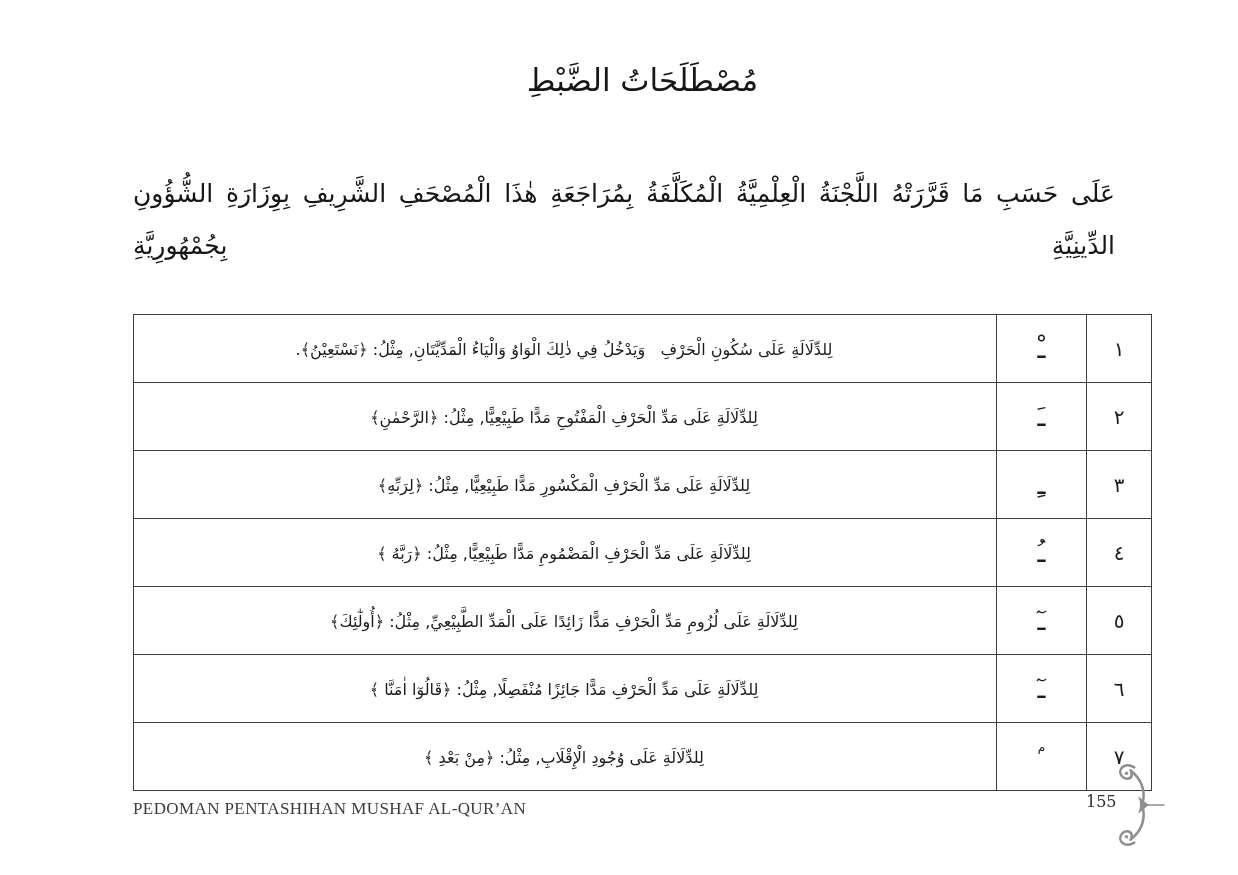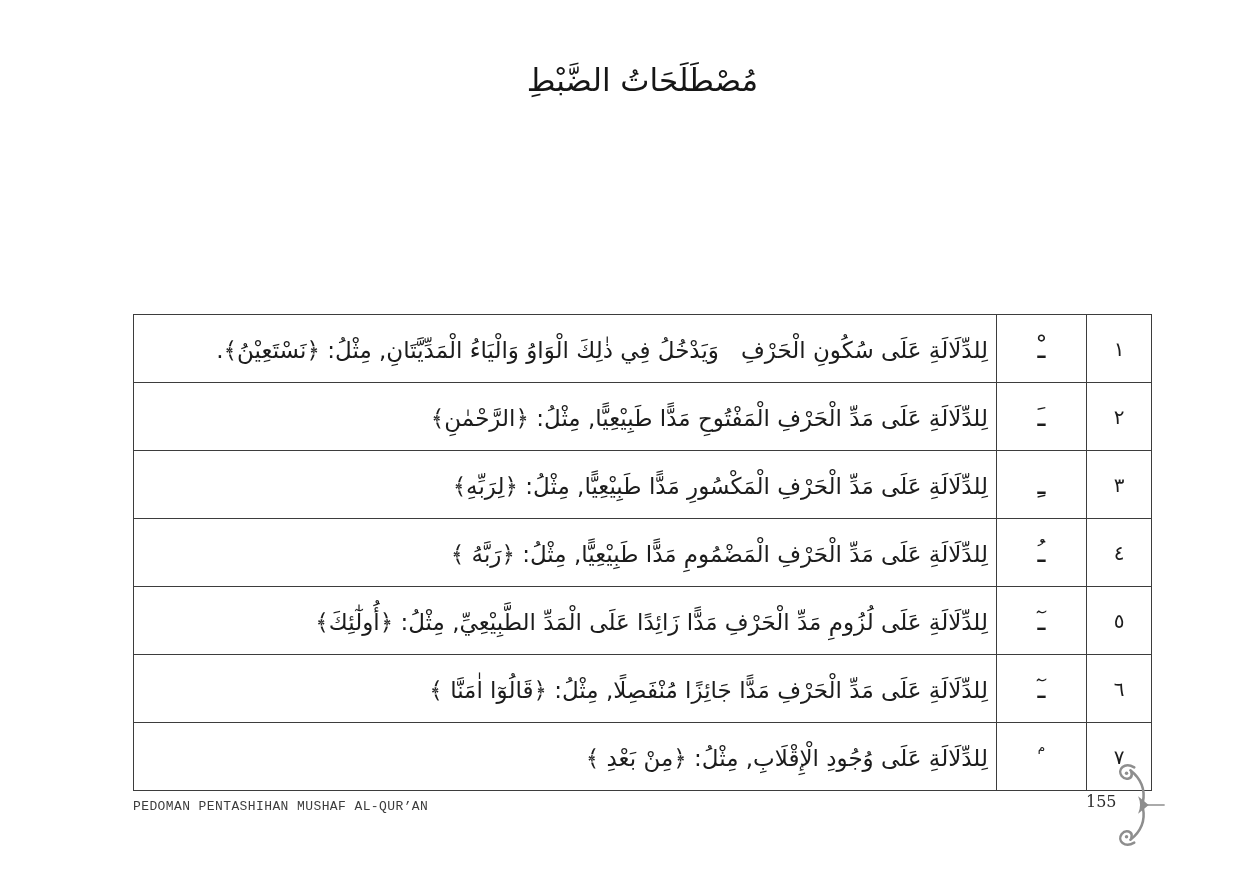--- a/index.html
+++ b/index.html
@@ -23,42 +23,43 @@
   }
   table.dabt td{
     border:1.4px solid #3d3d3d; height:61px; vertical-align:middle;
     overflow:hidden;
   }
   td.num{ width:62px; text-align:center; font-size:20px; }
   td.sym{ width:87px; text-align:center; font-size:27px; }
   td.sym.iqlab{ font-size:12px; }
   td.sym.iqlab span{ position:relative; top:-10px; }
   td.desc{
-    text-align:right; font-size:23px; padding:4px 8px 2px 6px;
+    text-align:center; font-size:16px; padding:4px 8px 2px 6px;
     white-space:pre-wrap; direction:rtl;
   }
   .footer-book{
     position:absolute; left:133px; top:799px;
-    font-family:Liberation Mono, monospace; font-size:13px;
+    font-family:Liberation Serif, serif; font-size:17px;
     letter-spacing:0.4px; color:#3c3c3c;
   }
   .footer-page{
     position:absolute; left:1086px; top:792px;
     font-family:"DejaVu Serif", serif; font-size:16px; color:#2e2e2e;
   }
   .ornament{ position:absolute; left:1114px; top:760px; }
 </style>
 </head>
 <body>
 
 <div class="page">
 
   <div class="title">مُصْطَلَحَاتُ الضَّبْطِ</div>
 
   <div class="intro">
+    <div class="l1">عَلَى حَسَبِ مَا قَرَّرَتْهُ اللَّجْنَةُ الْعِلْمِيَّةُ الْمُكَلَّفَةُ بِمُرَاجَعَةِ هٰذَا الْمُصْحَفِ الشَّرِيفِ بِوِزَارَةِ الشُّؤُونِ الدِّينِيَّةِ بِجُمْهُورِيَّةِ</div>
   </div>
 
   <table class="dabt">
     <tbody>
       <tr>
         <td class="num">١</td>
         <td class="sym">ـْ</td>
         <td class="desc">لِلدِّلَالَةِ عَلَى سُكُونِ الْحَرْفِ   وَيَدْخُلُ فِي ذٰلِكَ الْوَاوُ وَالْيَاءُ الْمَدِّيَّتَانِ, مِثْلُ: ﴿نَسْتَعِيْنُ﴾.</td>
       </tr>
       <tr>

